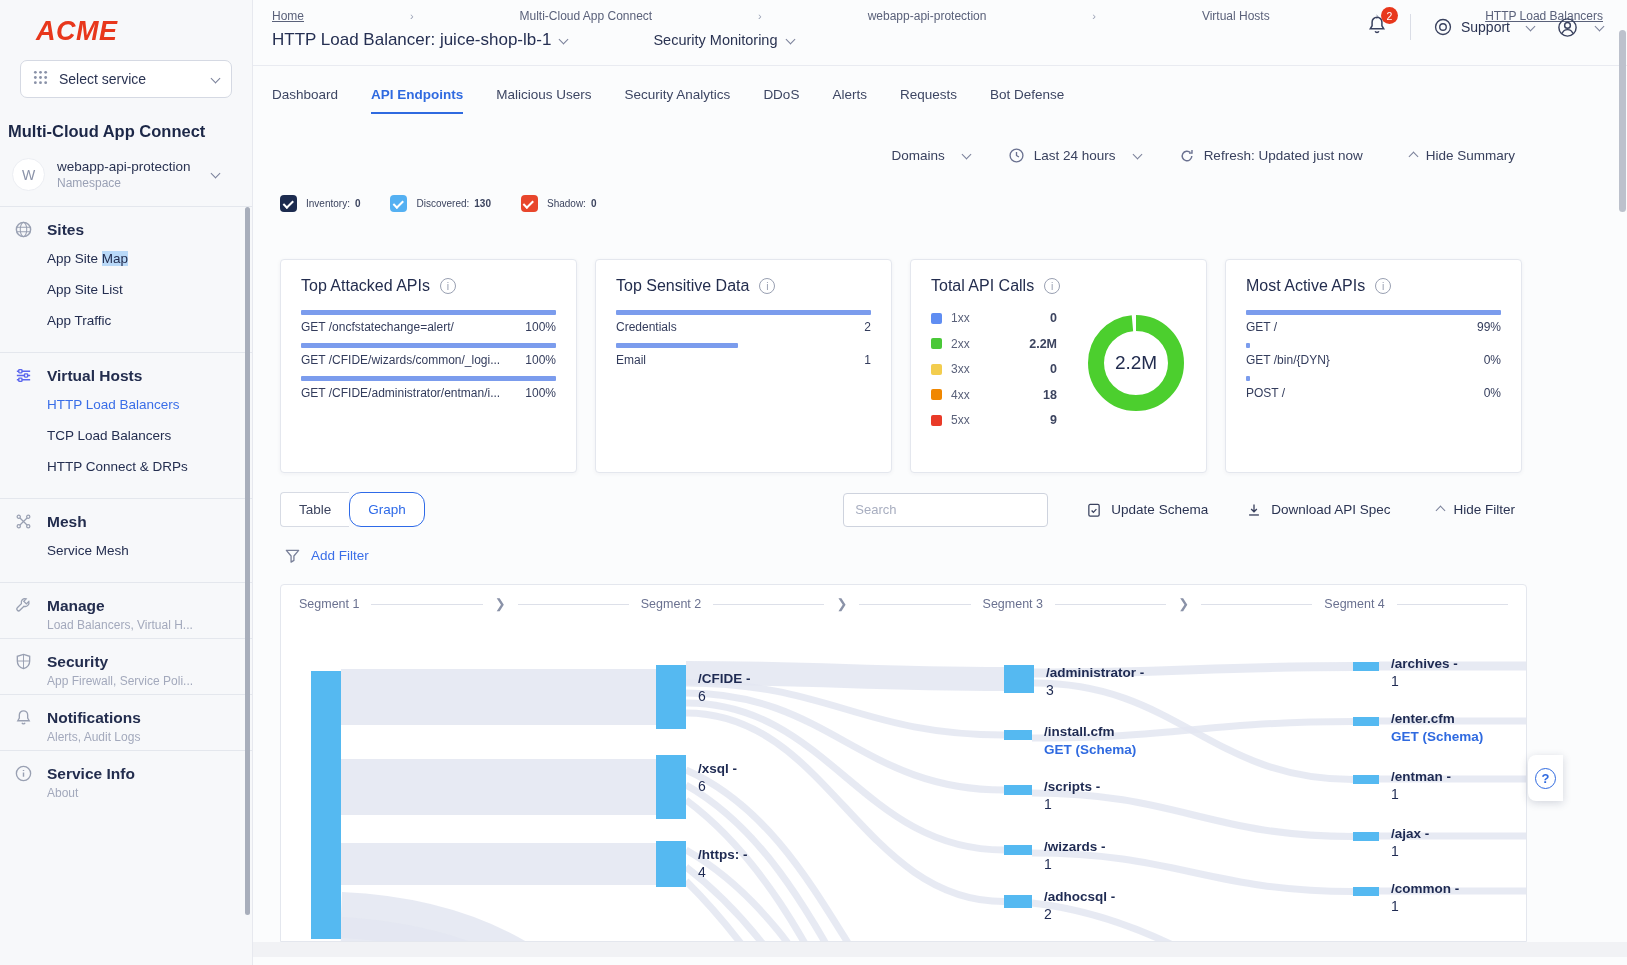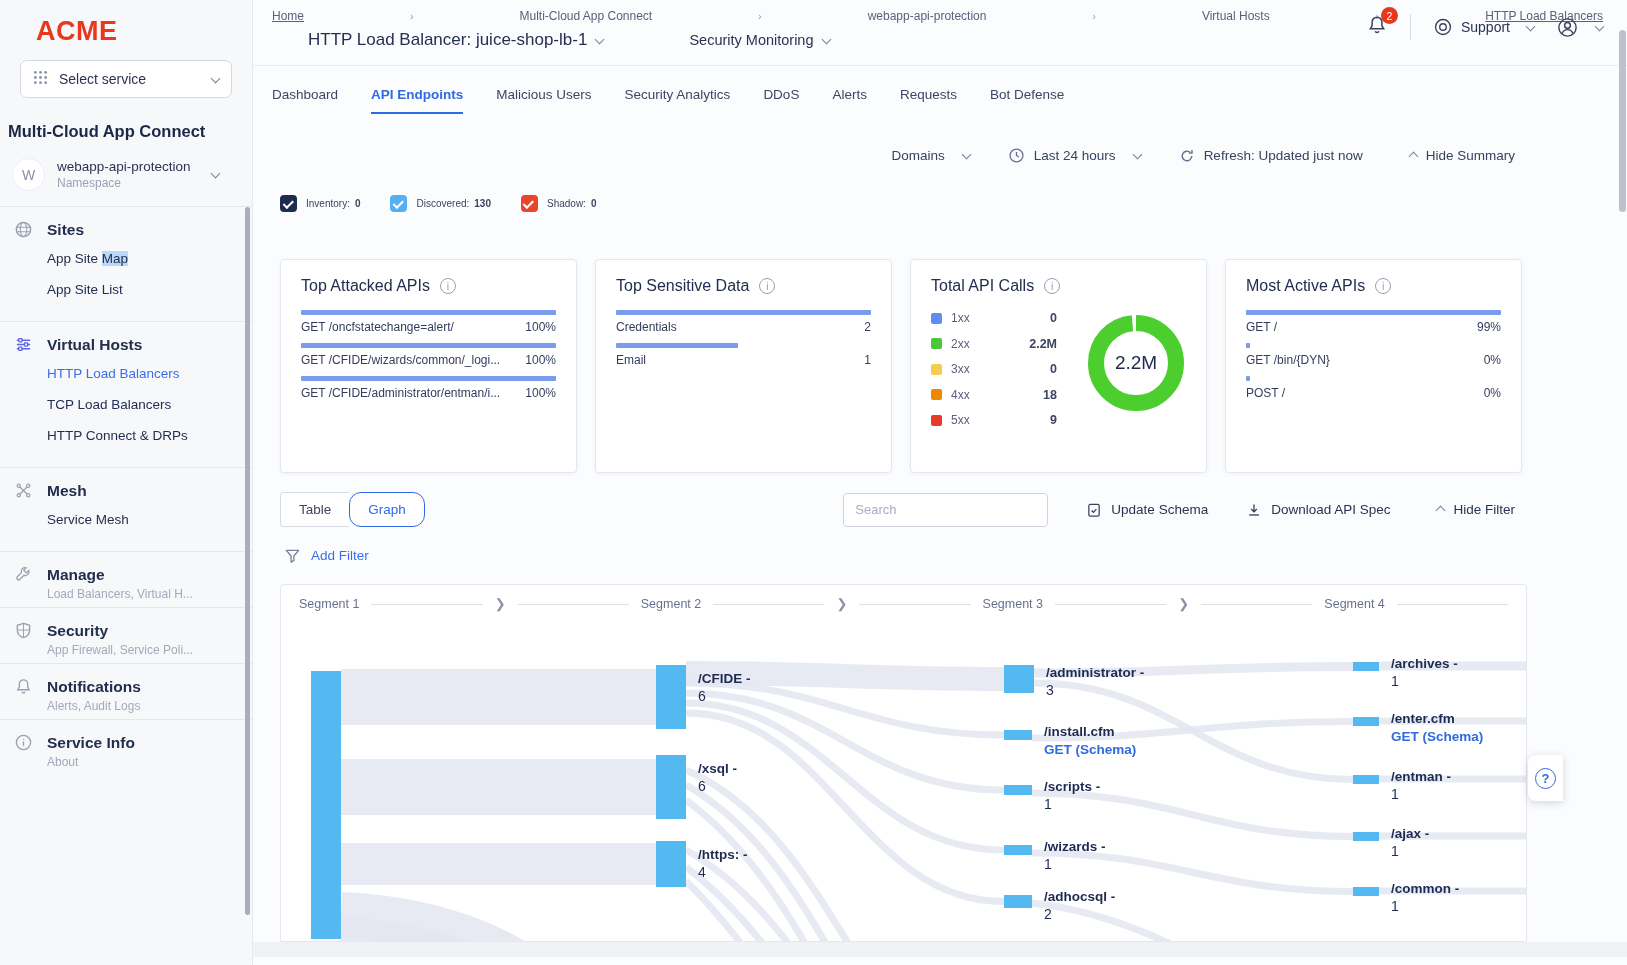--- a/index.html
+++ b/index.html
@@ -1,20 +1,20 @@
 <!DOCTYPE html>
 <html><head>
 <meta charset="utf-8">
 <style>
   * { margin:0; padding:0; box-sizing:border-box; }
   html,body { width:1627px; height:965px; overflow:hidden; font-family:"Liberation Sans", sans-serif; background:#fbfcfd; color:#29334f; }
 
   
   .sidebar { position:fixed; left:0; top:0; width:253px; height:965px; background:#f7f8fa; border-right:1px solid #e7e9ef; z-index:5; }
-  .logo { margin:16px 0 0 36px; font-size:27px; font-weight:800; color:#e8371c; letter-spacing:.5px; }
+  .logo { margin:16px 0 0 36px; font-size:27px; font-weight:800; color:#e8371c; letter-spacing:.5px;font-style:italic; }
   .select-service { margin:13px 20px 0 20px; height:38px; background:#fff; border:1px solid #d5d9e3; border-radius:7px; display:flex; align-items:center; padding:0 12px; gap:11px; font-size:14px; color:#2a3352; cursor:pointer; }
   .select-service .spacer { flex:1; }
   .mcac-title { margin:24px 0 0 8px; font-size:16.5px; font-weight:700; color:#1c2747; }
   .ns-row { margin:17px 8px 0 12px; display:flex; align-items:center; gap:12px; }
   .ns-avatar { width:33px; height:33px; border-radius:50%; background:#ffffff; border:1px solid #eceef3; color:#8a92a8; font-size:14px; display:flex; align-items:center; justify-content:center; }
   .ns-name { font-size:13.5px; color:#2a3352; }
   .ns-sub { font-size:12px; color:#9aa1b5; margin-top:2px; }
   .ns-chev { margin-left:auto; color:#7a819a; }
   .side-div { border-top:1px solid #e4e7ed; margin-top:15px; }
   .group { padding:13px 12px 2px 12px; }
@@ -29,21 +29,21 @@
   .side-footer { position:absolute; bottom:0; left:0; right:0; border-top:1px solid #e4e7ed; padding:13px 20px 15px 20px; display:flex; align-items:center; gap:8px; font-size:12.5px; color:#6f768c; background:#f7f8fa; }
   .side-footer .hide-link { color:#3a6ee8; margin-left:6px; cursor:pointer; }
 
   
   .main { margin-left:253px; }
   .page-header { height:66px; border-bottom:1px solid #e9ebf1; padding:9px 24px 0 19px; position:relative; }
   .crumbs { font-size:12px; color:#5a617a; display:flex; gap:19px; align-items:center;justify-content:space-between; }
   .crumbs .sep { color:#9aa1b5; font-size:11px; }
   .crumb { cursor:pointer; }
   .crumb.u { text-decoration:underline; }
-  .title-row { margin-top:7px; display:flex; align-items:center;margin-left:36px; }
+  .title-row { margin-top:7px; display:flex; align-items:center; }
   .page-title { font-size:17px; color:#252f52; }
   .sub-title { font-size:14.5px; color:#2a3352; margin-left:86px; }
   .chv { display:inline-block; width:7px; height:7px; border-right:1.5px solid #7a819a; border-bottom:1.5px solid #7a819a; transform:rotate(45deg); margin-left:9px; margin-bottom:2px; }
   .chv.up { transform:rotate(-135deg); margin-bottom:-2px; }
   .topbar-right { position:absolute; right:24px; top:14px; display:flex; align-items:center; gap:22px; }
   .bell-wrap { position:relative; cursor:pointer; }
   .badge { position:absolute; top:-7px; right:-10px; background:#e8371c; color:#fff; border-radius:9px; min-width:17px; height:17px; font-size:10.5px; display:flex; align-items:center; justify-content:center; padding:0 4px; }
   .vdiv { width:1px; height:26px; background:#dadde6; }
   .support { display:flex; align-items:center; gap:8px; font-size:14px; color:#2a3352; cursor:pointer; }
 
@@ -144,20 +144,21 @@
               <circle cx="10" cy="10" r="7.5" fill="none" stroke="#99a0b2" stroke-width="1.5"></circle>
               <ellipse cx="10" cy="10" rx="3.4" ry="7.5" fill="none" stroke="#99a0b2" stroke-width="1.1"></ellipse>
               <path d="M3 7.6h14M3 12.4h14" stroke="#99a0b2" stroke-width="1.1" fill="none"></path>
             </svg>
           </span>
           <span class="group-title">Sites</span>
         </div>
         <div class="group-items">
           <div class="group-item">App Site <span class="hl">Map</span></div>
           <div class="group-item">App Site List</div>
+          <div class="group-item">App Traffic</div>
         </div>
       </div>
       <div class="side-div" style="margin-top: 4px;"></div>
       <div class="group">
         <div class="group-head">
           <span style="display: flex;">
             <svg viewBox="0 0 20 20" width="19" height="19">
               <g stroke="#5b66ee" stroke-width="1.5" fill="#f7f8fa">
                 <path d="M3 5.5h14M3 10h14M3 14.5h14" fill="none"></path>
                 <rect x="5" y="3.8" width="3.4" height="3.4" rx="0.8"></rect>

